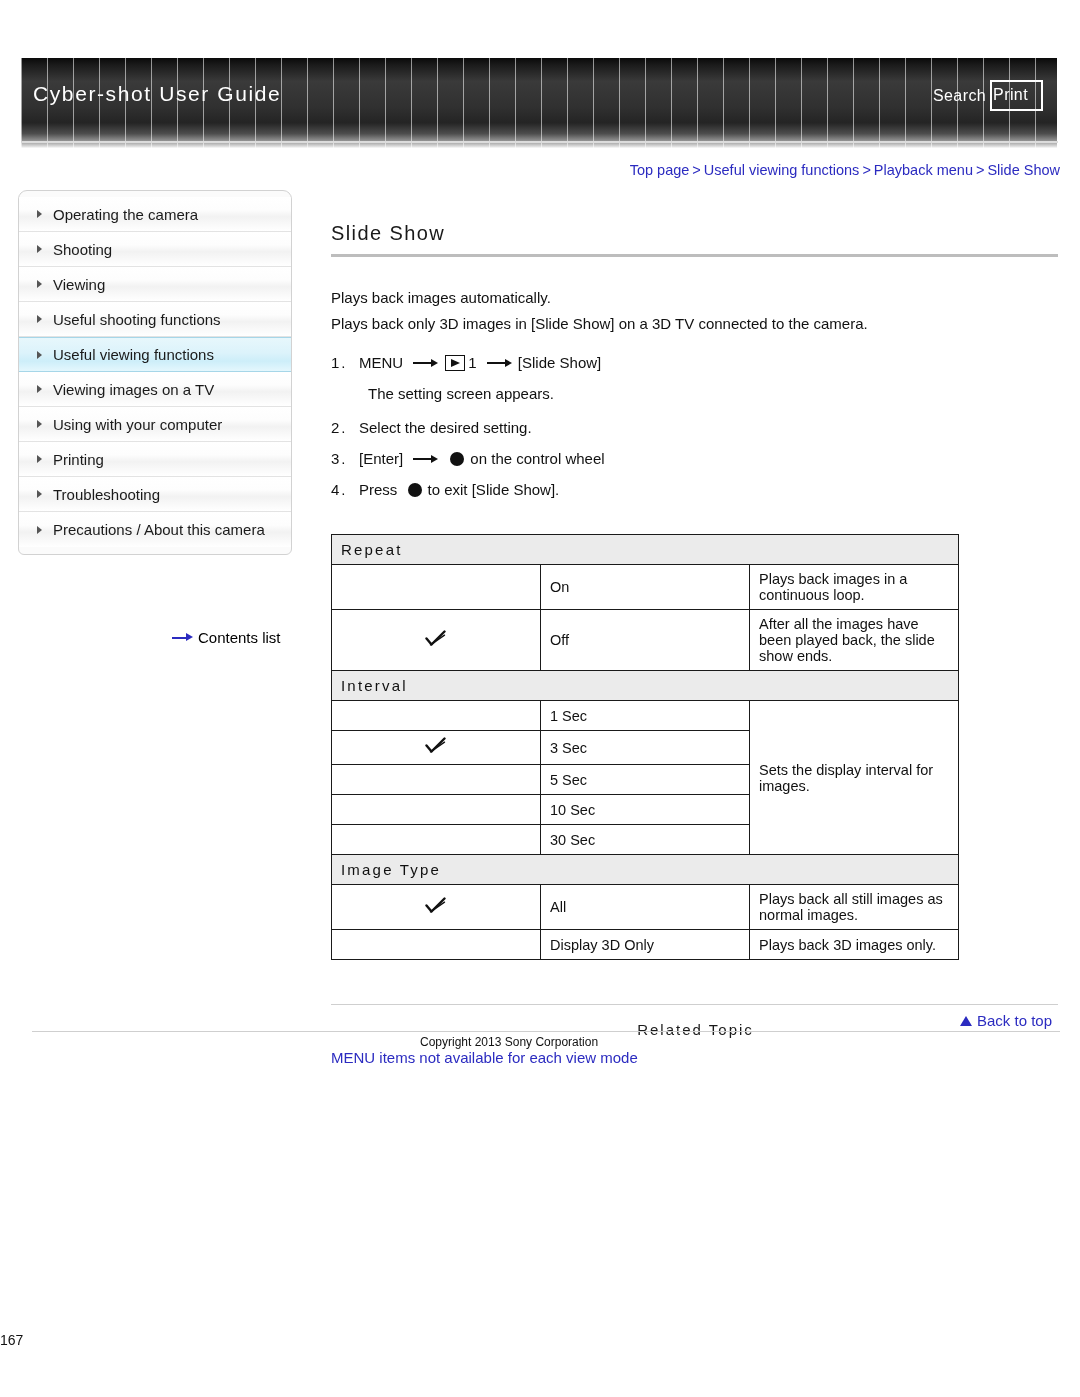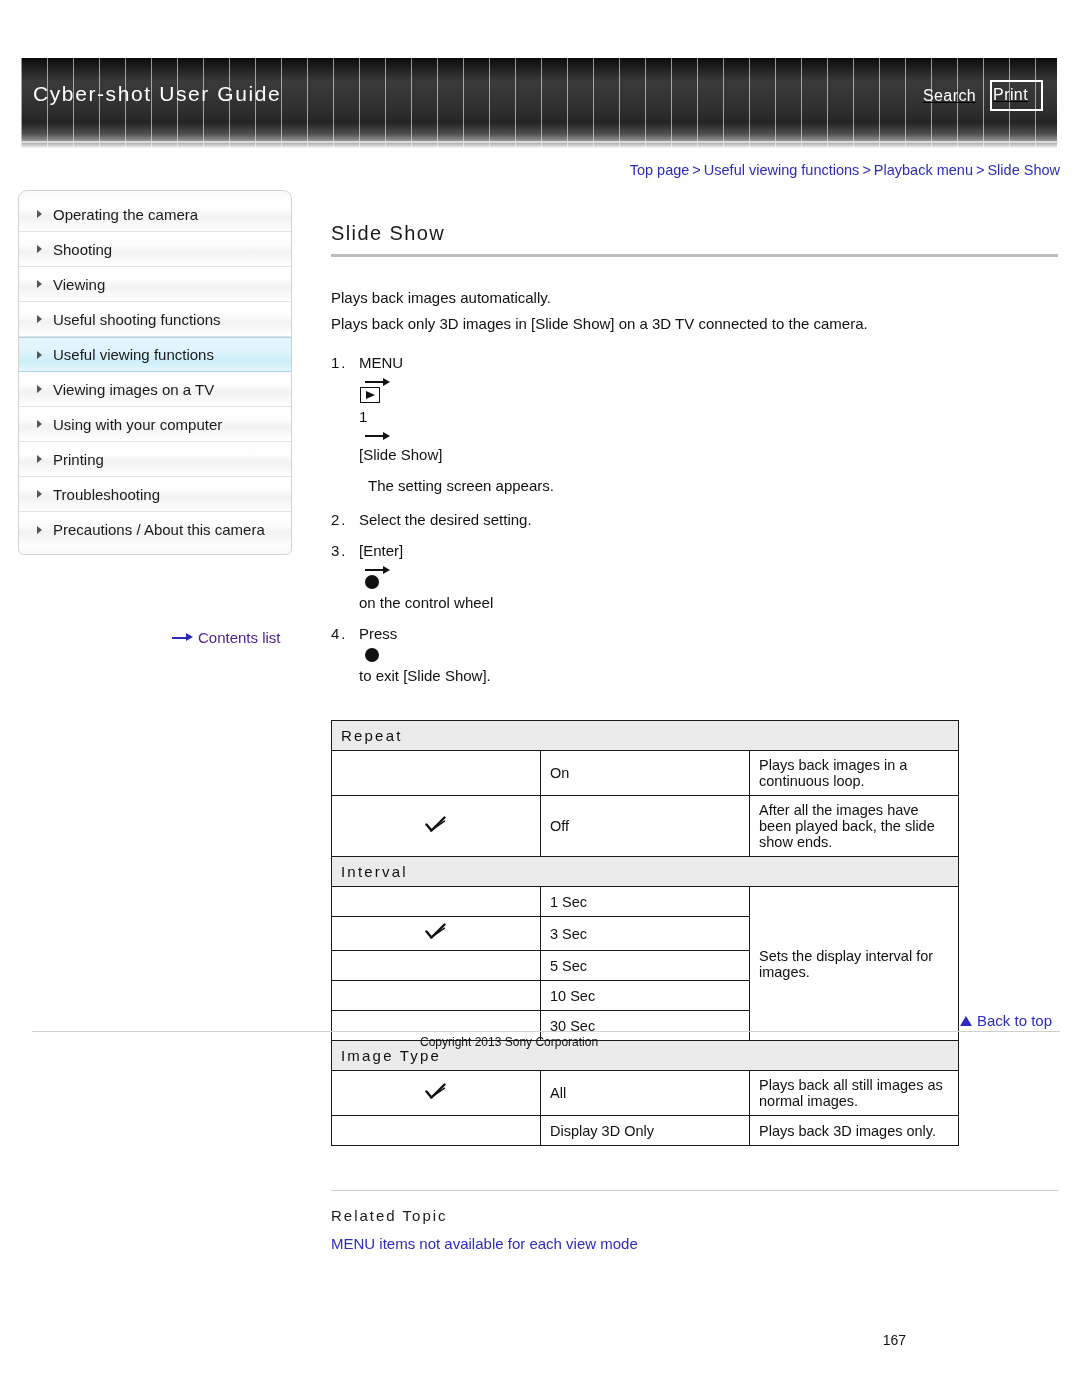--- a/index.html
+++ b/index.html
@@ -51,22 +51,21 @@
     letter-spacing: 1.6px;
     color: #ffffff;
     white-space: nowrap;
   }
   #header-actions {
     position: absolute;
     right: 14px;
     top: 22px;
     display: flex;
     align-items: center;
-    gap: 14px;
-    text-decoration: underline;
+    gap: 4px;
   }
   #search-link {
     font-size: 16px;
     color: #ffffff;
     letter-spacing: 0.4px;
     cursor: pointer;
   }
   #print-button {
     font-size: 16px;
     color: #ffffff;
@@ -136,21 +135,21 @@
     border-bottom: 4px solid transparent;
     margin-right: 11px;
     flex: 0 0 auto;
   }
 
   #contents-list-link {
     position: absolute;
     left: 172px;
     top: 629px;
     font-size: 15px;
-    color: #4c1d95;
+    color: #000000;
     cursor: pointer;
     display: flex;
     align-items: center;
     gap: 5px;
     white-space: nowrap;
     text-align: center;
   }
   .arrow-right-icon {
     display: inline-block;
     position: relative;
@@ -210,21 +209,21 @@
     font-size: 15px;
     line-height: 28px;
     color: #111111;
     margin-bottom: 3px;
   }
   .step-num {
     width: 28px;
     flex: 0 0 auto;
     letter-spacing: 2px;
   }
-  .step-body { white-space: nowrap; display: flex; gap: 0; flex-direction: column; }
+  .step-body { white-space: nowrap; display: flex; align-items: center; gap: 0; }
   .sub-line {
     font-size: 15px;
     line-height: 28px;
     padding-left: 37px;
     margin-bottom: 6px;
     color: #111111;
   }
   .arrow-glyph {
     display: inline-block;
     position: relative;
@@ -316,20 +315,21 @@
     margin-top: 44px;
     height: 1px;
     background: #cfcfcf;
     width: 727px;
   }
   #related-heading {
     margin-top: 16px;
     font-size: 15px;
     letter-spacing: 2px;
     color: #1a1a1a;
+    text-align: center;
   }
   #related-link {
     margin-top: 11px;
     font-size: 15px;
     color: #2b2bc0;
     cursor: pointer;
   }
 
   
   #back-to-top {
@@ -361,24 +361,24 @@
   }
   #copyright {
     position: absolute;
     left: 420px;
     top: 1035px;
     font-size: 12px;
     color: #111111;
   }
   #page-number {
     position: absolute;
-    left: 12px;
+    left: 0;
     top: 1332px;
     width: 894px;
-    text-align: right;
+    text-align: left;
     font-size: 14px;
     color: #111111;
   }
 </style>
 </head>
 <body>
 
 <div id="header-banner">
   <div id="header-title">Cyber-shot User Guide</div>
   <div id="header-actions">

